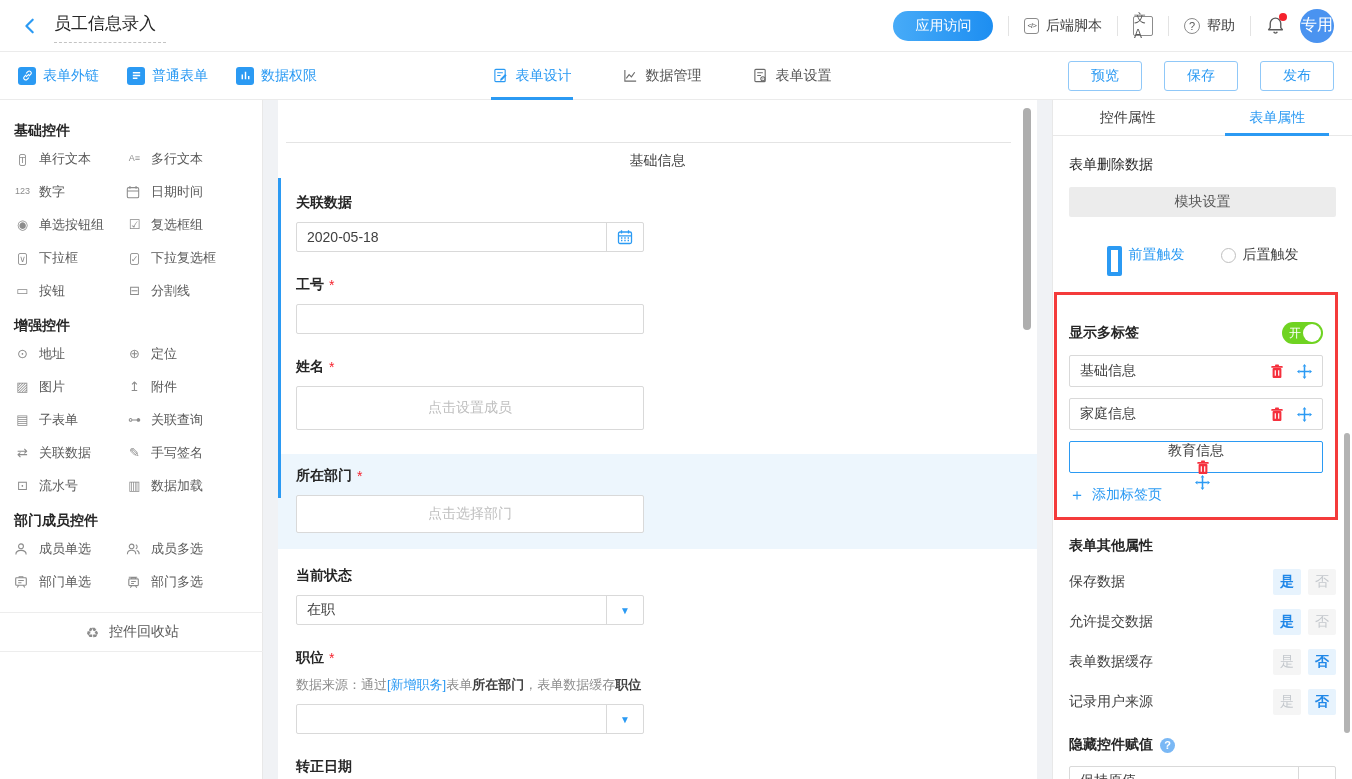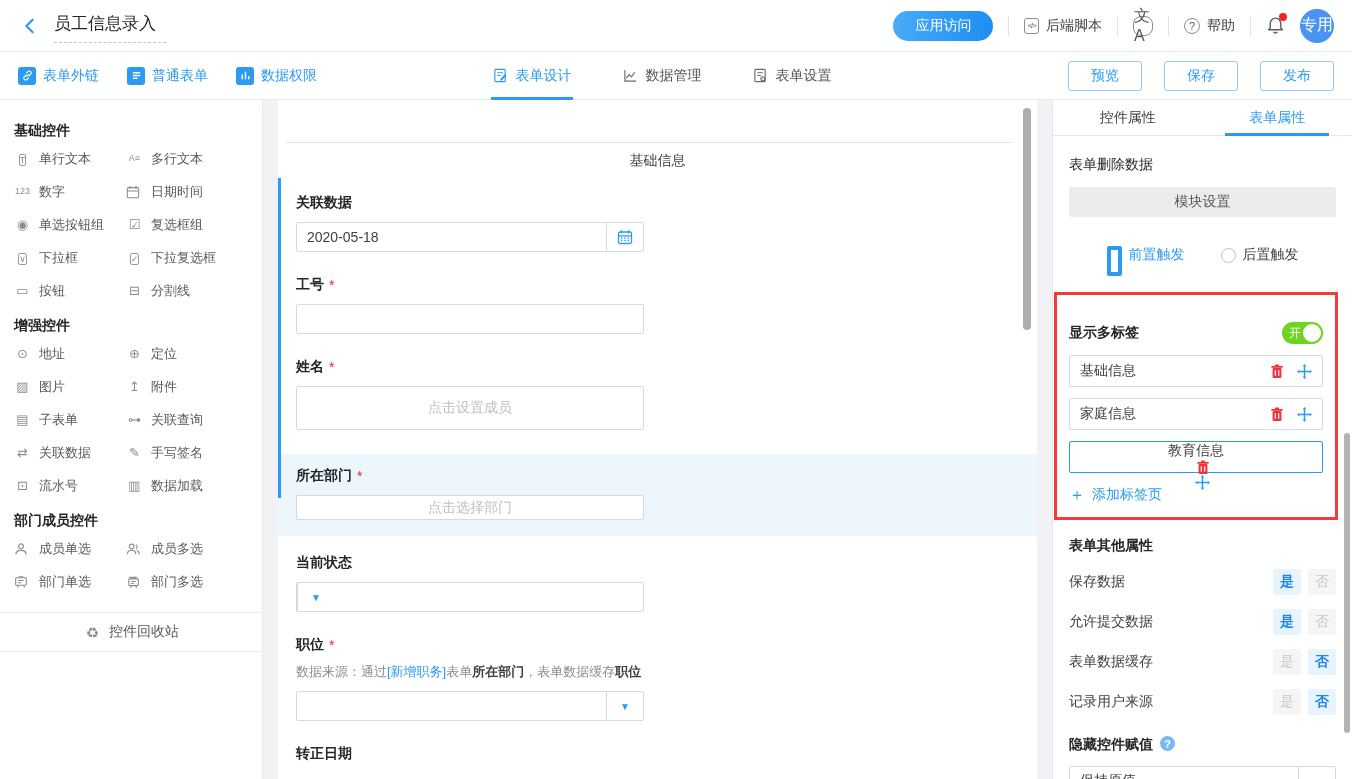--- a/index.html
+++ b/index.html
@@ -11,21 +11,21 @@
   svg{display:block;}
   
   .topbar{height:52px;background:#fff;border-bottom:1px solid var(--line);display:flex;align-items:center;padding:0 18px;}
   .back{width:24px;height:24px;display:flex;align-items:center;justify-content:center;cursor:pointer;margin-right:12px;}
   .title{font-size:17px;color:var(--txt);border-bottom:1px dashed #c3c3c3;padding:3px 10px 7px 0;}
   .top-right{margin-left:auto;display:flex;align-items:center;gap:15px;}
   .pill{height:30px;padding:0 22px;border:none;border-radius:16px;background:linear-gradient(90deg,#47abf8,#1d8ef1);color:#fff;font-size:14px;display:flex;align-items:center;cursor:pointer;}
   .vsep{width:1px;height:20px;background:#e3e3e3;}
   .hitem{display:flex;align-items:center;gap:7px;color:#404040;font-size:14px;cursor:pointer;}
   .code-ic{border:1px solid #8c8c8c;border-radius:3px;font-size:8px;line-height:1;padding:3px 2px;color:#595959;letter-spacing:-1px;}
-  .trans-ic{width:20px;height:20px;border:1px solid #8c8c8c;border-radius:8px;color:#595959;font-size:16px;display:flex;align-items:center;justify-content:center;cursor:pointer;}
+  .trans-ic{width:20px;height:20px;border:1px solid #8c8c8c;border-radius:2px;color:#595959;font-size:12px;display:flex;align-items:center;justify-content:center;cursor:pointer;}
   .help-ic{width:16px;height:16px;border:1px solid #8c8c8c;border-radius:50%;font-size:11px;color:#595959;display:flex;align-items:center;justify-content:center;}
   .bell{position:relative;cursor:pointer;}
   .bell .dot{position:absolute;top:-3px;right:-2px;width:8px;height:8px;border-radius:50%;background:#f5222d;}
   .avatar{width:34px;height:34px;border-radius:50%;background:#4a93f0;color:#fff;font-size:16px;display:flex;align-items:center;justify-content:center;cursor:pointer;text-align:center;}
   
   .toolbar{height:48px;background:#fff;border-bottom:1px solid var(--line);display:flex;align-items:center;padding:0 18px;position:relative;}
   .tb-left{display:flex;gap:28px;}
   .tb-link{display:flex;align-items:center;gap:7px;color:var(--blue);font-size:14px;cursor:pointer;}
   .tb-ic{width:18px;height:18px;border-radius:3px;background:var(--blue);display:flex;align-items:center;justify-content:center;flex:none;}
   .tb-tabs{position:absolute;left:49%;transform:translateX(-50%);display:flex;gap:52px;height:48px;align-items:center;}
@@ -93,21 +93,21 @@
   .mi-btn{display:flex;align-items:center;justify-content:center;cursor:pointer;margin-left:13px;}
   .add-link{margin-top:13px;color:var(--blue);display:flex;align-items:center;gap:7px;cursor:pointer;}
   .plus{font-size:16px;line-height:1;}
   .oth-title{font-weight:bold;color:var(--txt);margin-top:17px;}
   .oth-row{display:flex;align-items:center;margin-top:14px;height:26px;}
   .oth-label{flex:1;color:#404040;}
   .yn{display:flex;gap:7px;}
   .yn span{width:28px;height:26px;border-radius:2px;display:flex;align-items:center;justify-content:center;cursor:pointer;}
   .on{background:#e7f3fd;color:var(--blue-dark);font-weight:bold;}
   .off{background:#f5f5f5;color:#c3c7cc;}
-  .hid-title{font-weight:bold;color:var(--txt);margin-top:21px;display:flex;align-items:flex-start;gap:7px;}
+  .hid-title{font-weight:bold;color:var(--txt);margin-top:21px;display:flex;align-items:center;gap:7px;}
   .q-ic{width:15px;height:15px;border-radius:50%;background:#7ab8f5;color:#fff;font-size:11px;display:flex;align-items:center;justify-content:center;cursor:pointer;}
   .sel{margin-top:12px;height:30px;border:1px solid var(--bd);border-radius:2px;display:flex;align-items:stretch;cursor:pointer;}
   .sel .val{flex:1;display:flex;align-items:center;padding:0 10px;color:#404040;}
   .p-scroll{position:absolute;right:2px;top:333px;width:6px;height:300px;border-radius:3px;background:#b3b3b3;cursor:pointer;}
 </style>
 </head>
 <body>
 
 <header class="topbar">
   <span class="back">
@@ -384,29 +384,30 @@
           </div>
         <div class="bigbox" style="height:44px">点击设置成员</div>
       </div>
 
       <div class="hlrow">
         <div class="fld">
           <div class="flab">
               <span>所在部门</span>
               <span class="star">*</span>
             </div>
-          <div class="bigbox" style="height:25px">点击选择部门</div>
+          <div class="bigbox" style="height:38px">点击选择部门</div>
         </div>
       </div>
 
       <div class="fld" style="margin-top:18px">
         <div class="flab">
             <span>当前状态</span>
           </div>
         <div class="inp">
+          <span class="val">在职</span>
           <span class="addon">
               <span class="caret">▼</span>
             </span>
         </div>
       </div>
 
       <div class="fld">
         <div class="flab">
             <span>职位</span>
             <span class="star">*</span>

